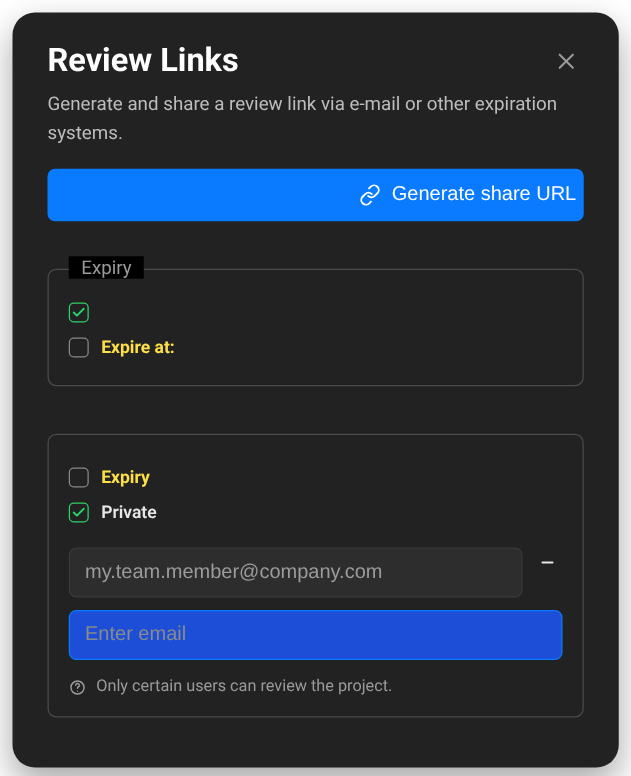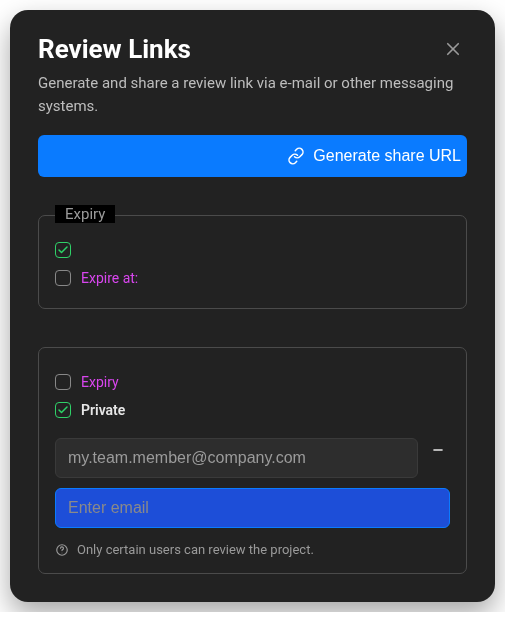--- a/index.html
+++ b/index.html
@@ -7,21 +7,21 @@
     margin: 0; padding: 0;
     background: #fff;
     font-family: -apple-system, BlinkMacSystemFont, "Segoe UI", Roboto, "Helvetica Neue", Arial, sans-serif;
   }
   .modal {
     position: relative;
     width: 485px;
     margin: 10px;
     background: #222222;
     border-radius: 18px;
-    padding: 24px 28px 28px 28px;
+    padding: 24px 28px 40px 28px;
     color: #e8e8e8;
     box-shadow: 0 12px 28px rgba(0,0,0,0.35);
   }
   .modal-header {
     display: flex;
     align-items: center;
     justify-content: space-between;
     margin-bottom: 8px;
   }
   .title {
@@ -91,21 +91,21 @@
   .radio-box.checked {
     border-color: #2fd168;
     color: #2bd466;
   }
   .radio-box.checked svg { width: 12px; height: 12px; }
   .radio-label {
     font-size: 14px;
     color: #e7e7e7;
     font-weight: 600;
   }
-  .radio-label.muted { font-weight: 400; color: #d946ef; }
+  .radio-label.muted { font-weight: 700; color: #fde047; }
   .email-row {
     display: flex;
     align-items: flex-start;
     gap: 8px;
     margin-top: 14px;
   }
   .email-input {
     flex: 1;
     background: #2d2d2d;
     border: 1px solid #3a3a3a;
@@ -148,21 +148,21 @@
   <div class="modal-header">
     <div class="title">Review Links</div>
     <div class="close-btn">
       <svg viewBox="0 0 24 24" fill="none" stroke="currentColor" stroke-width="2.2" stroke-linecap="round">
         <line x1="5" y1="5" x2="19" y2="19"></line>
           <line x1="19" y1="5" x2="5" y2="19"></line>
       </svg>
     </div>
   </div>
 
-  <div class="desc">Generate and share a review link via e-mail or other messaging systems.</div>
+  <div class="desc">Generate and share a review link via e-mail or other expiration systems.</div>
 
   <button class="gen-btn">
     <svg viewBox="0 0 24 24" fill="none" stroke="currentColor" stroke-width="2" stroke-linecap="round" stroke-linejoin="round">
       <path d="M10 13a5 5 0 0 0 7.07 0l2.83-2.83a5 5 0 0 0-7.07-7.07L11 5"></path>
       <path d="M14 11a5 5 0 0 0-7.07 0L4.1 13.83a5 5 0 0 0 7.07 7.07L13 19"></path>
     </svg>
     <span>Generate share URL</span>
   </button>
 
   <div class="section">

